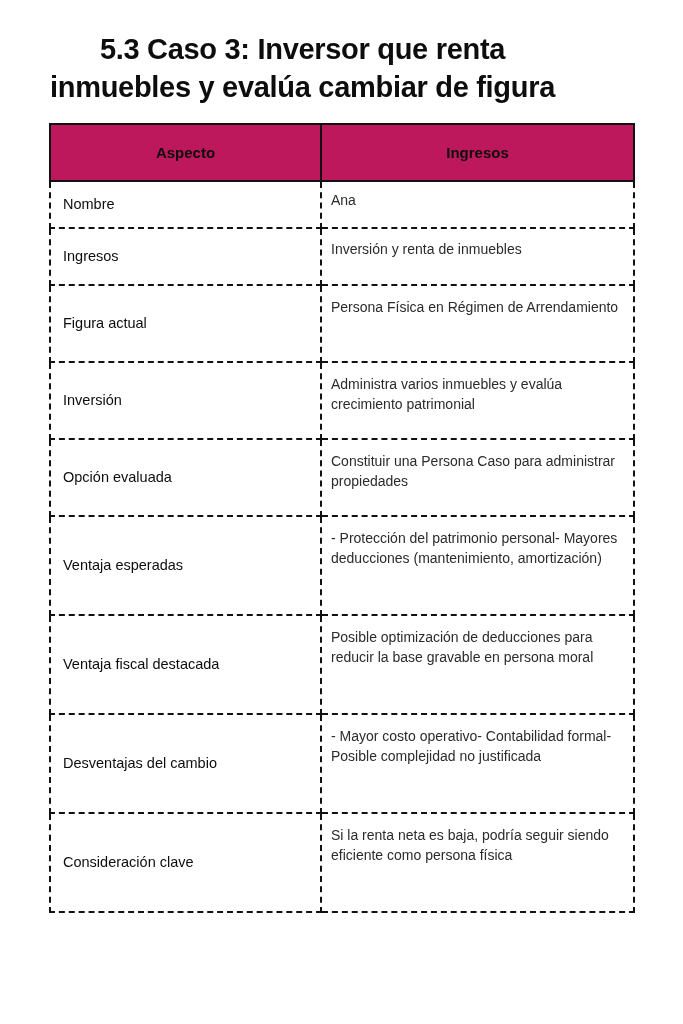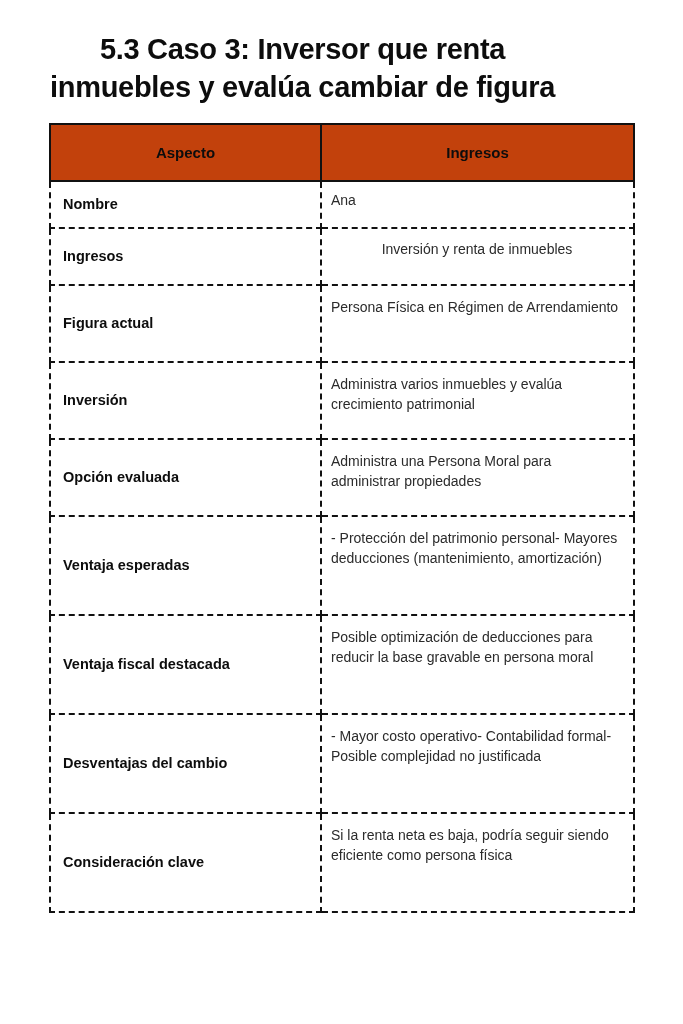--- a/index.html
+++ b/index.html
@@ -57,34 +57,34 @@
   thead th {
     border: 2px solid #111111;
     height: 57px;
     font-size: 15px;
     font-weight: 700;
     text-align: center;
     vertical-align: middle;
     color: #0d0d0d;
     padding: 0 8px;
     box-sizing: border-box;
-    background: #c2410c;
+    background: #be185d;
   }
 
   
   tbody td {
     border: 2px dashed #111111;
     vertical-align: middle;
     box-sizing: border-box;
     background: #ffffff;
   }
 
   tbody td.aspect {
     font-size: 14.5px;
-    font-weight: 700;
+    font-weight: 400;
     color: #0d0d0d;
     padding: 10px 12px;
     line-height: 1.35;
     vertical-align: middle;
   }
 
   tbody td.detail {
     font-size: 14px;
     font-weight: 400;
     color: #2b2b2b;
@@ -93,21 +93,21 @@
     vertical-align: top;
   }
 
   
   tbody tr.r-h1 td { height: 47px; }
   tbody tr.r-h2 td { height: 57px; }
   tbody tr.r-h3 td { height: 77px; }
   tbody tr.r-h4 td { height: 99px; }
 
   tbody tr.r-h1 td.detail { padding-top: 8px; }
-  tbody tr.r-h2 td.detail { padding-top: 10px; text-align: center; }
+  tbody tr.r-h2 td.detail { padding-top: 10px; }
 </style>
 </head>
 <body>
 
 <div class="page">
 
   <h1 class="page-title">5.3 Caso 3: Inversor que renta inmuebles y evalúa cambiar de figura</h1>
 
   <div class="table-wrap">
     <table class="case-table">
@@ -133,21 +133,21 @@
           <tr class="r-h3">
             <td class="aspect">Figura actual</td>
             <td class="detail">Persona Física en Régimen de Arrendamiento</td>
           </tr>
           <tr class="r-h3">
             <td class="aspect">Inversión</td>
             <td class="detail">Administra varios inmuebles y evalúa crecimiento patrimonial</td>
           </tr>
           <tr class="r-h3">
             <td class="aspect">Opción evaluada</td>
-            <td class="detail">Administra una Persona Moral para administrar propiedades</td>
+            <td class="detail">Constituir una Persona Caso para administrar propiedades</td>
           </tr>
           <tr class="r-h4">
             <td class="aspect">Ventaja esperadas</td>
             <td class="detail">- Protección del patrimonio personal- Mayores deducciones (mantenimiento, amortización)</td>
           </tr>
           <tr class="r-h4">
             <td class="aspect">Ventaja fiscal destacada</td>
             <td class="detail">Posible optimización de deducciones para reducir la base gravable en persona moral</td>
           </tr>
           <tr class="r-h4">

